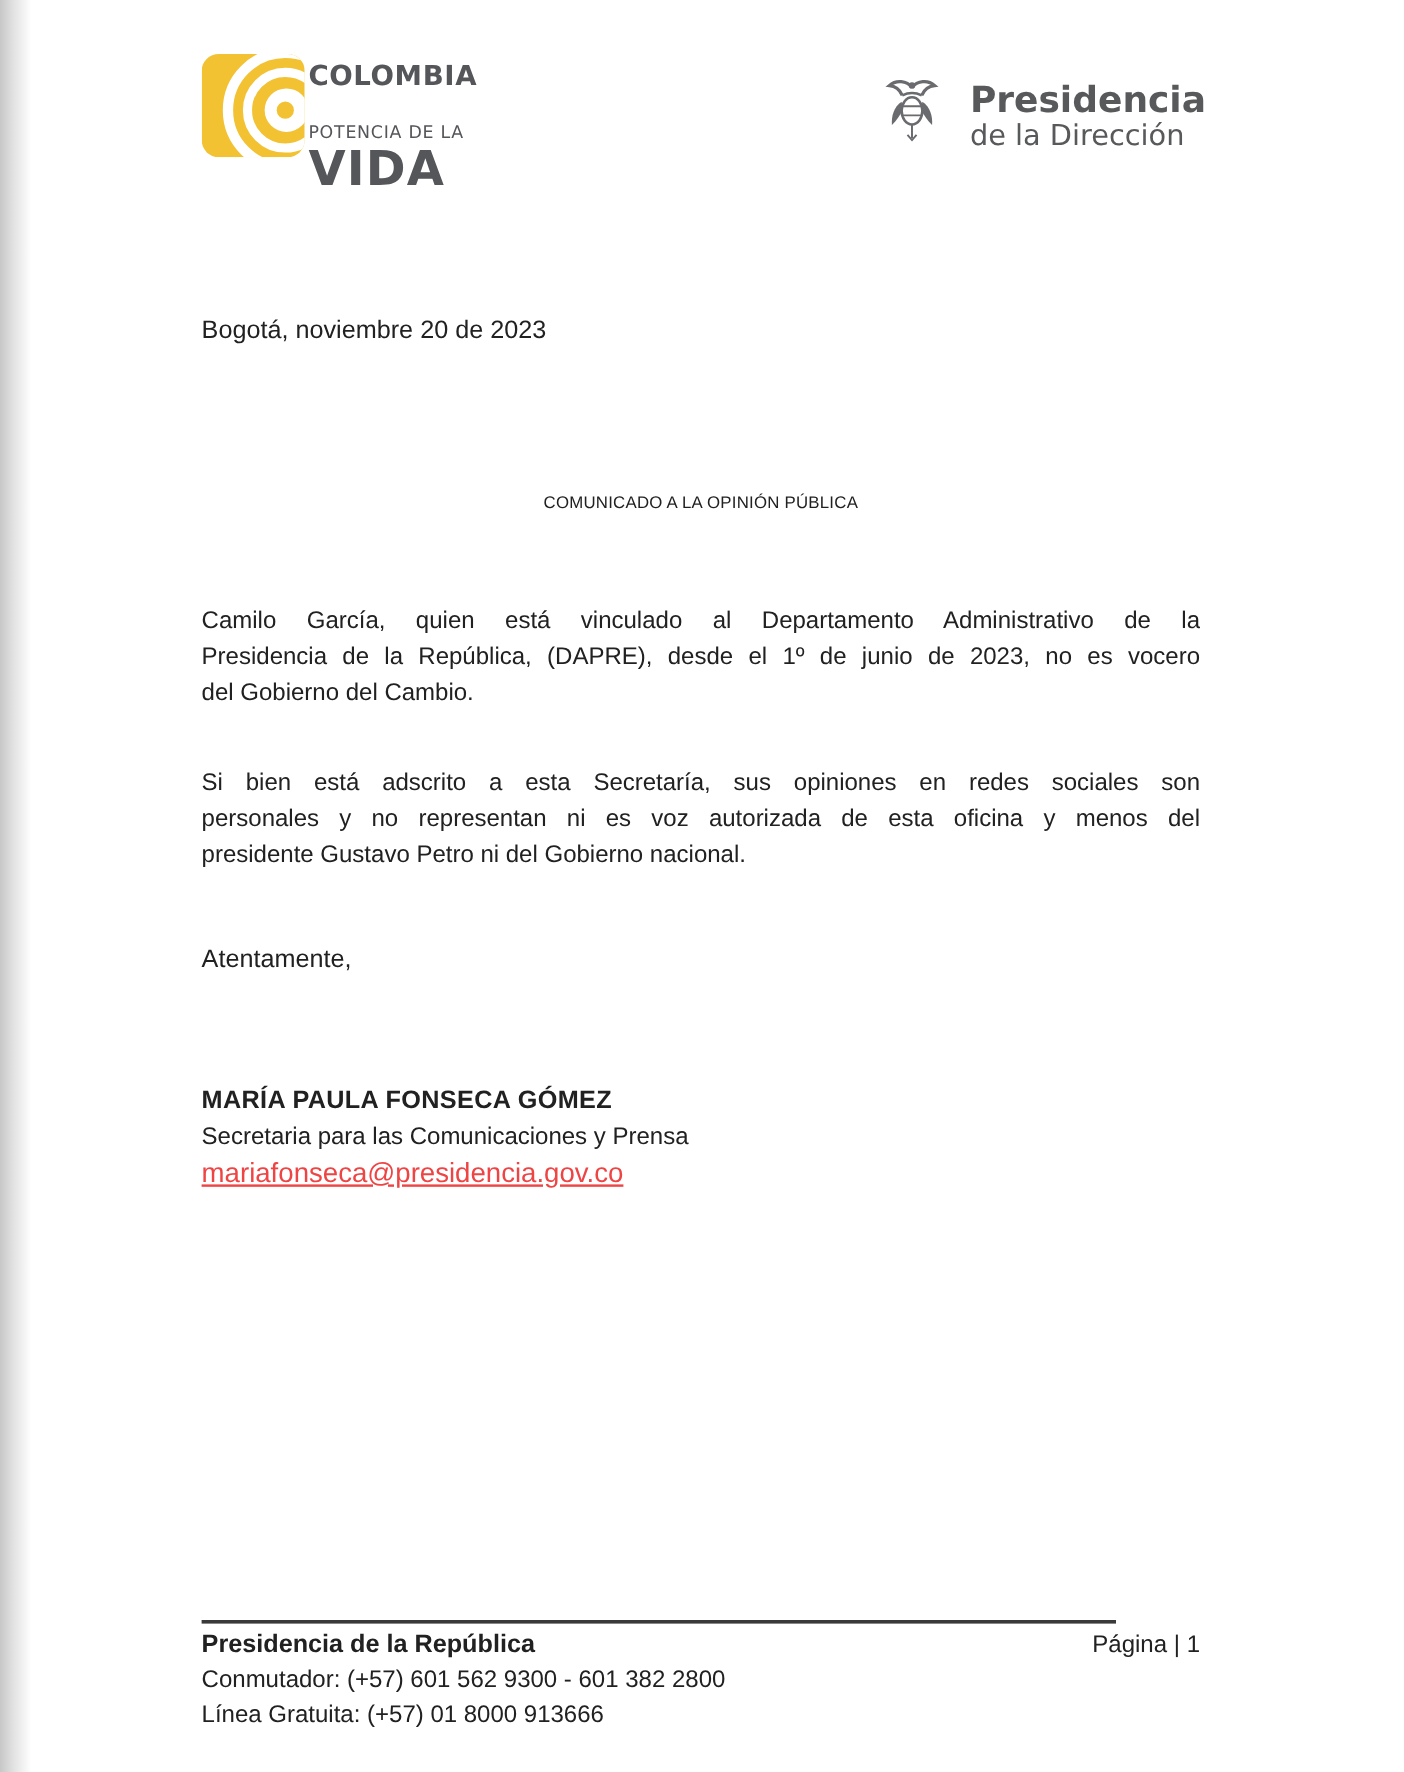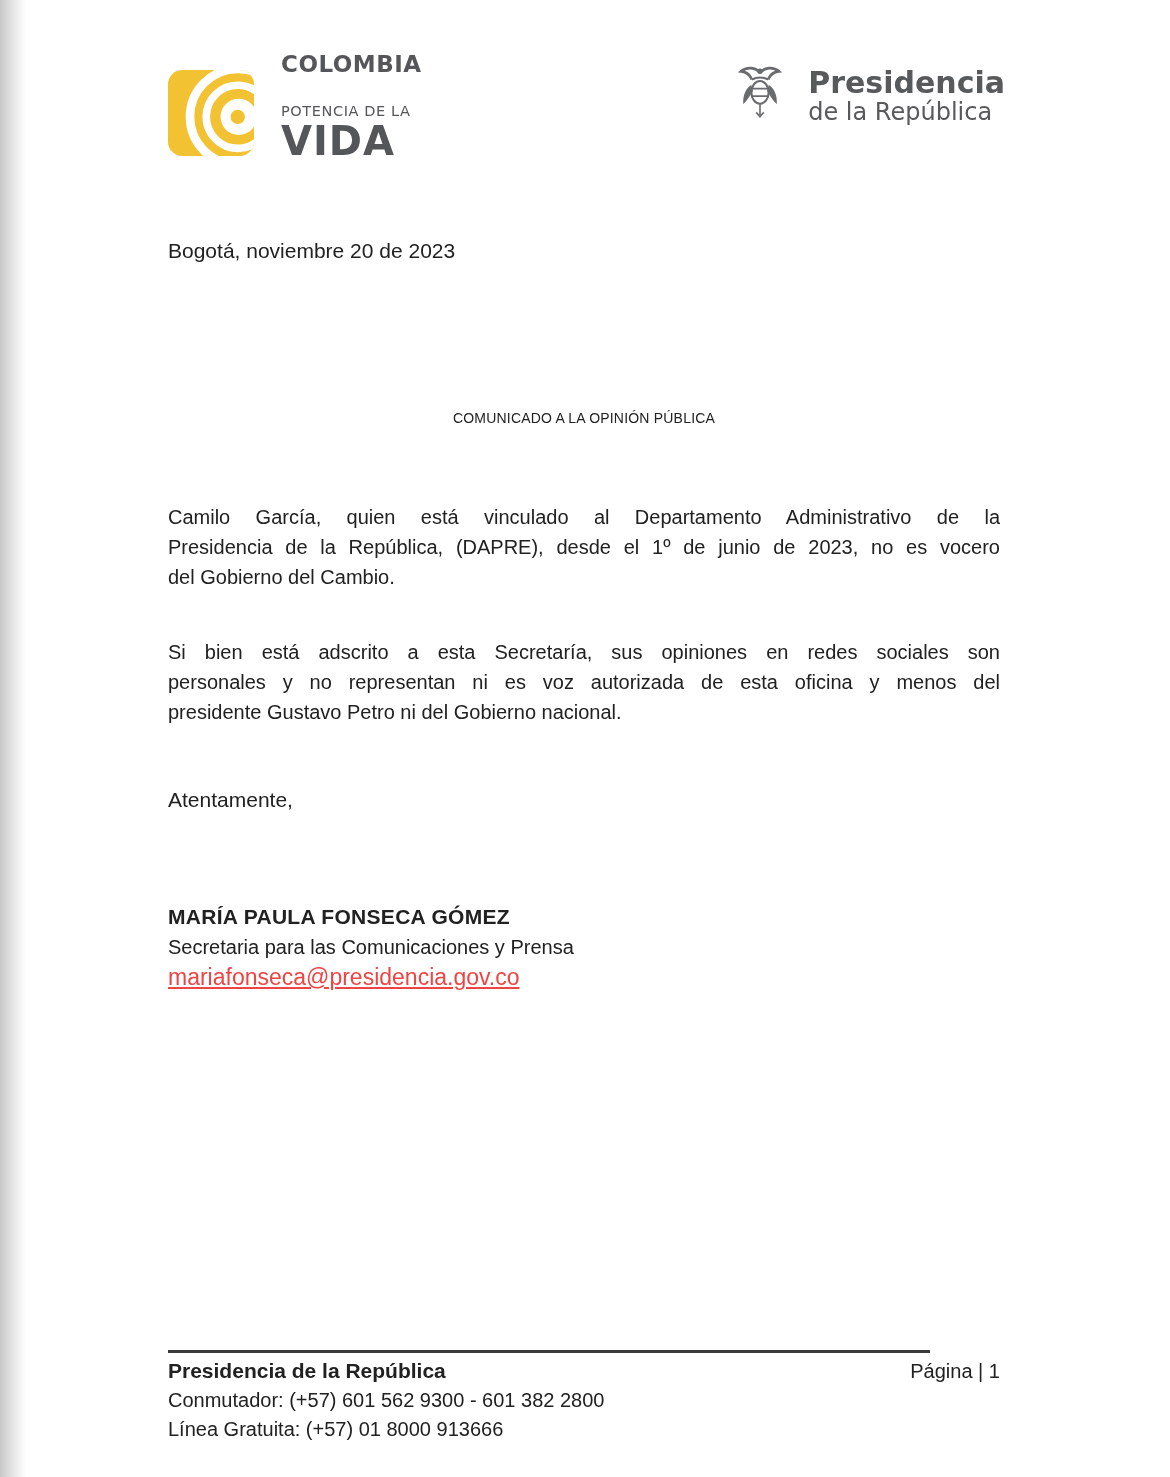--- a/index.html
+++ b/index.html
@@ -20,33 +20,33 @@
   }
 
   
   .letterhead {
     position: absolute;
     top: 43px; left: 168px; right: 165px;
     display: flex;
     justify-content: space-between;
     align-items: flex-start;
   }
-  .logo-co { display: flex; align-items: flex-end; gap: 27px; }
+  .logo-co { display: flex; align-items: flex-start; gap: 3px; }
   .logo-co-text { font-family: "DejaVu Sans", sans-serif; color: #55565a; padding-top: 9px; }
   .co-l1 { font-size: 23px; font-weight: bold; letter-spacing: 0.5px; line-height: 24px; }
   .co-l2 { font-size: 14.5px; font-weight: 500; letter-spacing: 0.6px; line-height: 18px; margin-top: 26px; }
   .co-l3 { font-size: 40px; font-weight: bold; letter-spacing: 1px; line-height: 42px; }
 
   .logo-pres { display: flex; align-items: center; gap: 21px; padding-top: 14px; }
   .pres-text { font-family: "DejaVu Sans", sans-serif; color: #58595b; }
   .pres-l1 { font-size: 30px; font-weight: bold; line-height: 32px; }
   .pres-l2 { font-size: 24px; font-weight: normal; line-height: 26px; }
 
   
-  .date-line { position: absolute; top: 239px; left: 168px; font-size: 21px; }
+  .date-line { position: absolute; top: 264px; left: 168px; font-size: 21px; }
   .doc-title {
     position: absolute; top: 398px; left: 168px; right: 170px;
     margin: 12px; text-align: center;
     font-size: 14px; font-weight: normal; letter-spacing: 0.2px;
   }
   .para { position: absolute; left: 168px; right: 170px; }
   .para-1 { top: 502px; }
   .para-2 { top: 637px; }
   .jl {
     line-height: 30px; height: 30px; overflow: hidden;
@@ -111,21 +111,21 @@
           <path d="M35 28 Q50 21 65 28" stroke-width="4"></path>
           <ellipse cx="50" cy="52" rx="16" ry="21" stroke-width="4"></ellipse>
           <path d="M36 45 H64 M36 59 H64" stroke-width="3"></path>
           <path d="M34 38 C22 46 18 60 19 74 C27 66 32 58 36 50 Z" fill="#6a6b6e" stroke="none"></path>
           <path d="M66 38 C78 46 82 60 81 74 C73 66 68 58 64 50 Z" fill="#6a6b6e" stroke="none"></path>
           <path d="M50 73 V94 M43 89 L50 97 L57 89" stroke-width="3"></path>
         </svg>
       </span>
       <div class="pres-text">
         <div class="pres-l1">Presidencia</div>
-        <div class="pres-l2">de la República</div>
+        <div class="pres-l2">de la Dirección</div>
       </div>
     </div>
   </header>
 
   <div class="date-line">Bogotá, noviembre 20 de 2023</div>
 
   <h1 class="doc-title">COMUNICADO A LA OPINIÓN PÚBLICA</h1>
 
   <div class="para para-1">
     <div class="jl">Camilo García, quien está vinculado al Departamento Administrativo de la</div>

